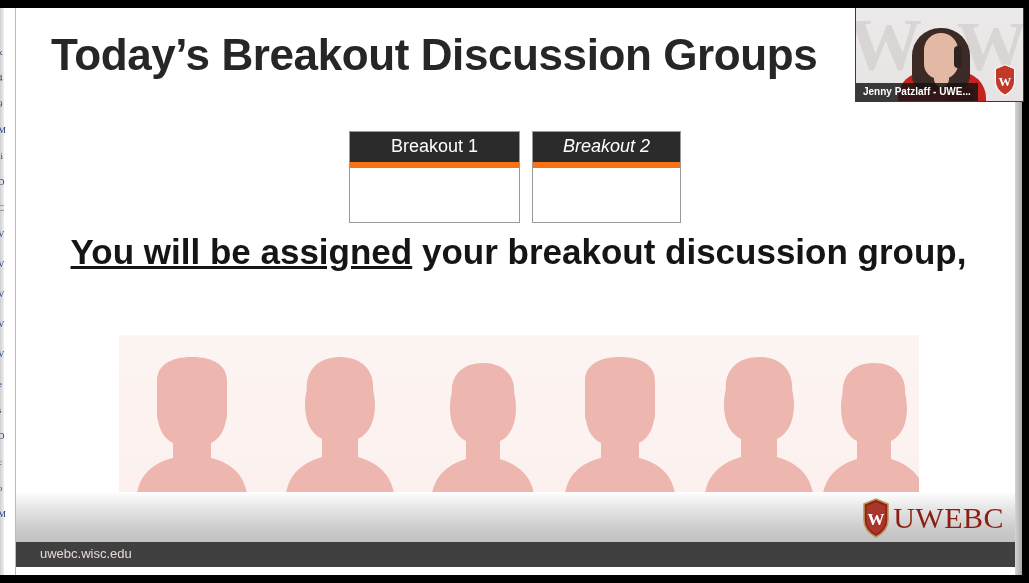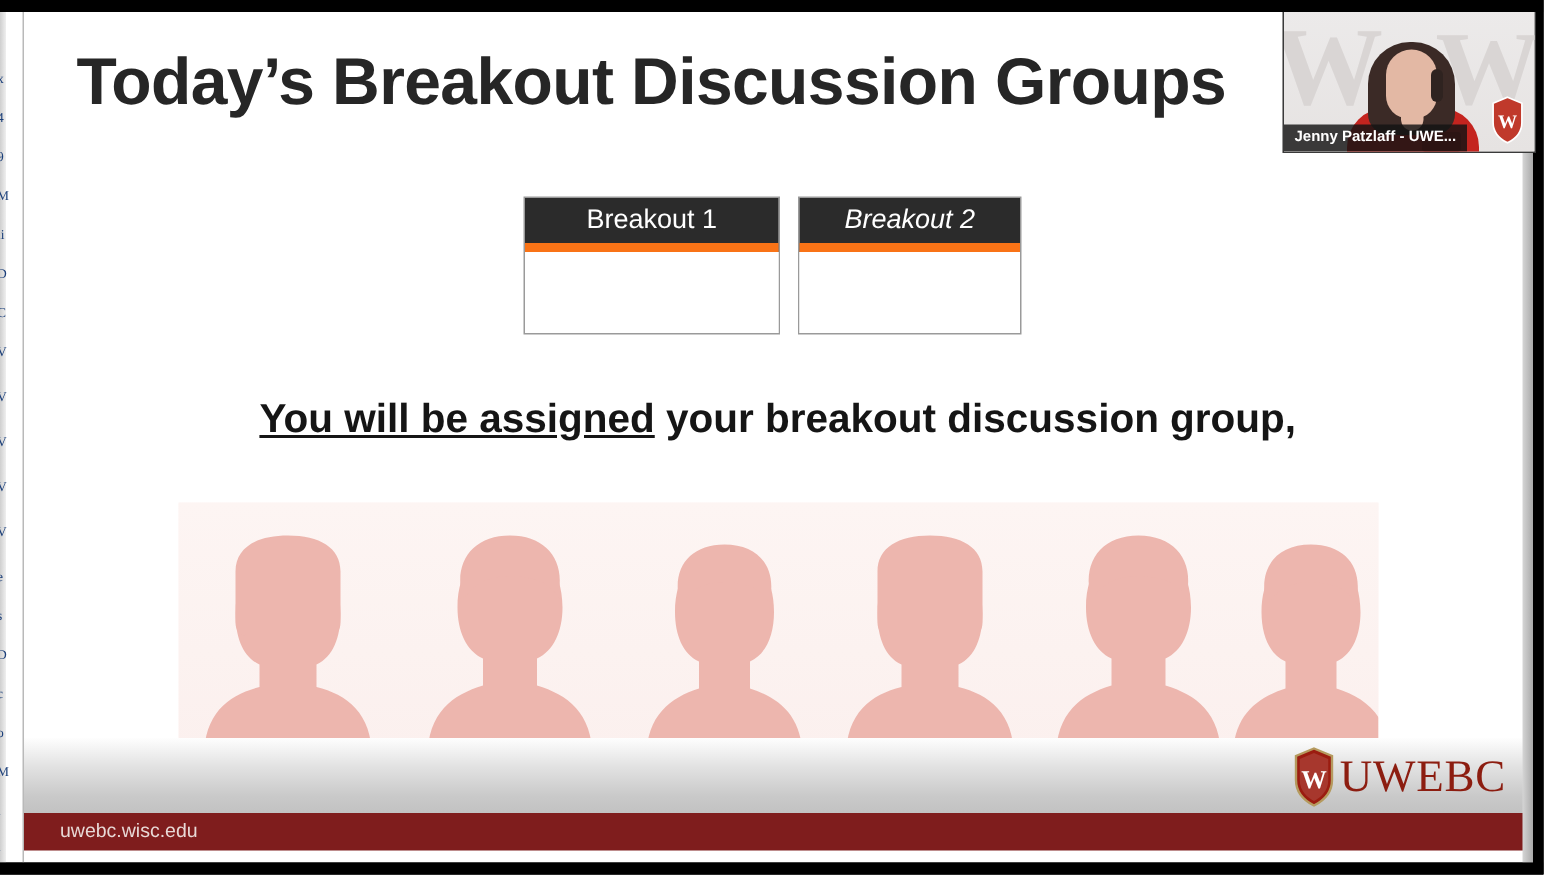--- a/index.html
+++ b/index.html
@@ -112,25 +112,24 @@
     background: #ffffff;
   }
 
   
   #slide-body {
     position: absolute;
     left: 40px;
     top: 228px;
     width: 925px;
     text-align: center;
-    font-size: 27px;
+    font-size: 35px;
     line-height: 31px;
     color: #151515;
     font-weight: bold;
-    margin-top: 28px;
   }
   #slide-body .u { text-decoration: underline; }
   #slide-body .line2 { display: block; }
 
   
   #people-band {
     position: absolute;
     left: 103px;
     top: 327px;
     width: 800px;
@@ -149,21 +148,21 @@
     background: linear-gradient(to bottom,#fefefe 0%,#e2e2e2 38%,#c9c9c9 78%,#c2c2c2 100%);
   }
 
   
   #footer-bar {
     position: absolute;
     left: 0;
     bottom: 8px;
     width: 1006px;
     height: 25px;
-    background: #7f1d1d;
+    background: #404040;
   }
   #footer-url {
     position: absolute;
     left: 24px;
     top: 4px;
     font-size: 13px;
     color: #e8d9d6;
   }
 
   

